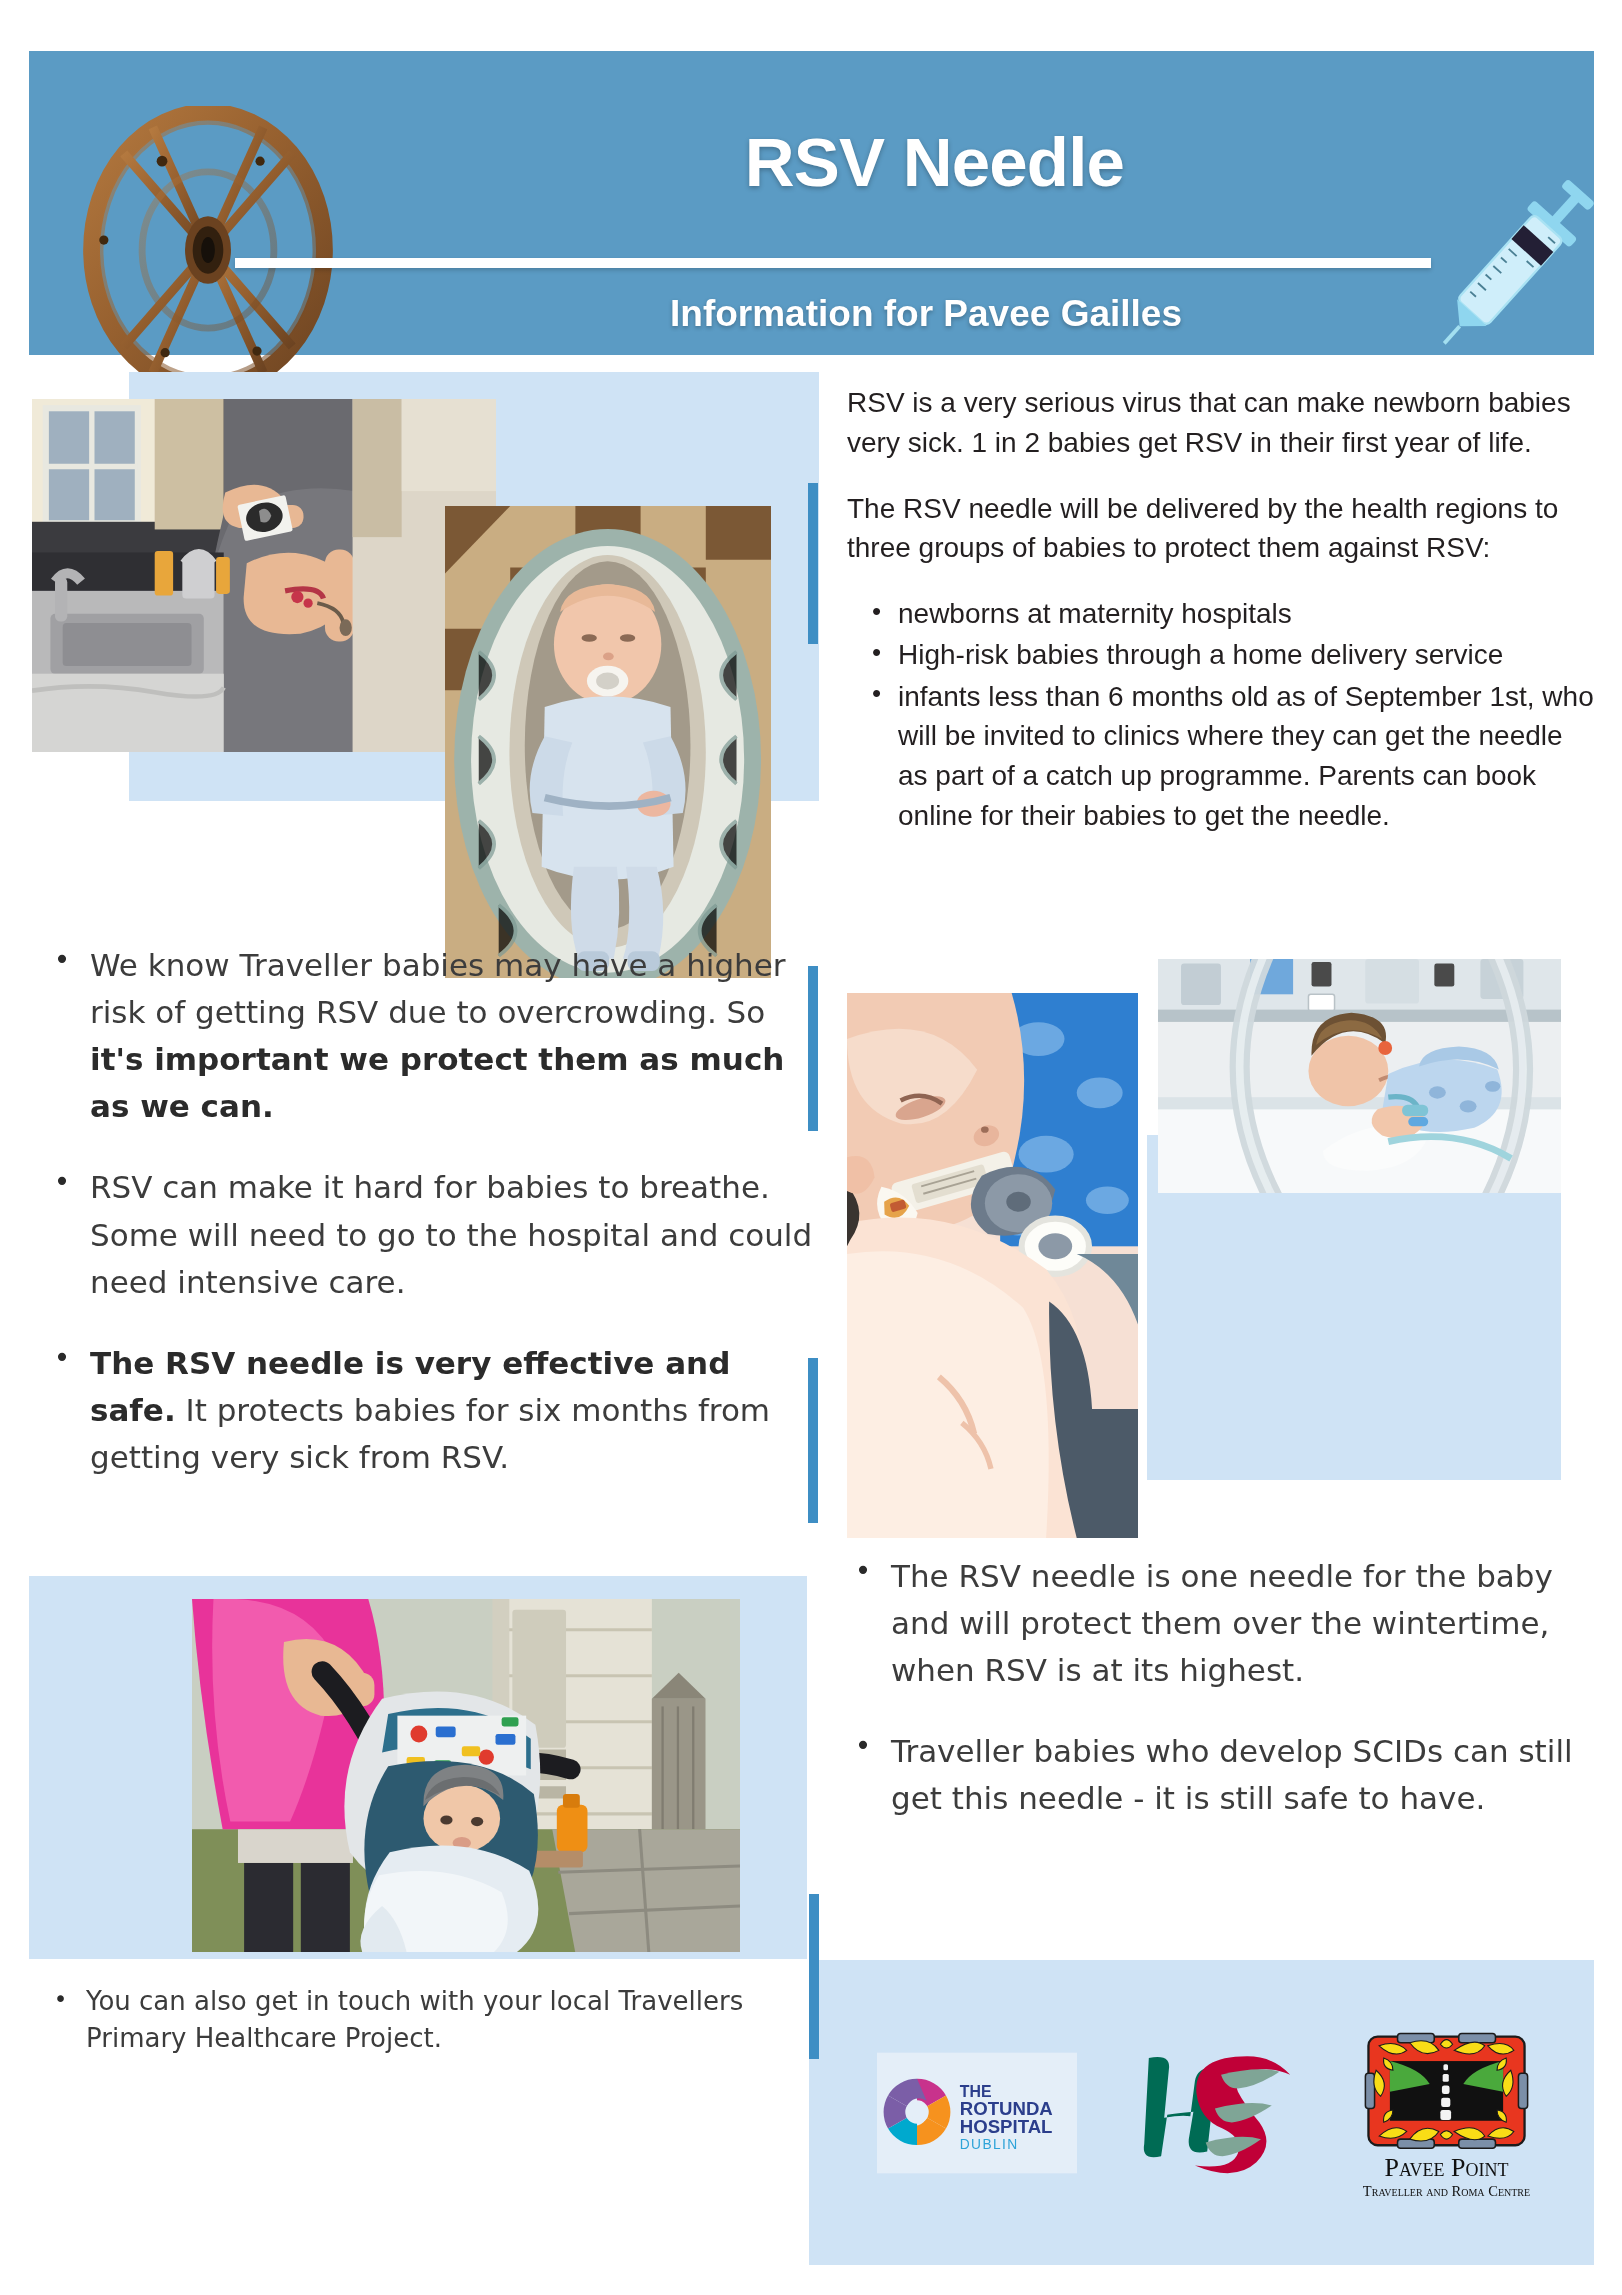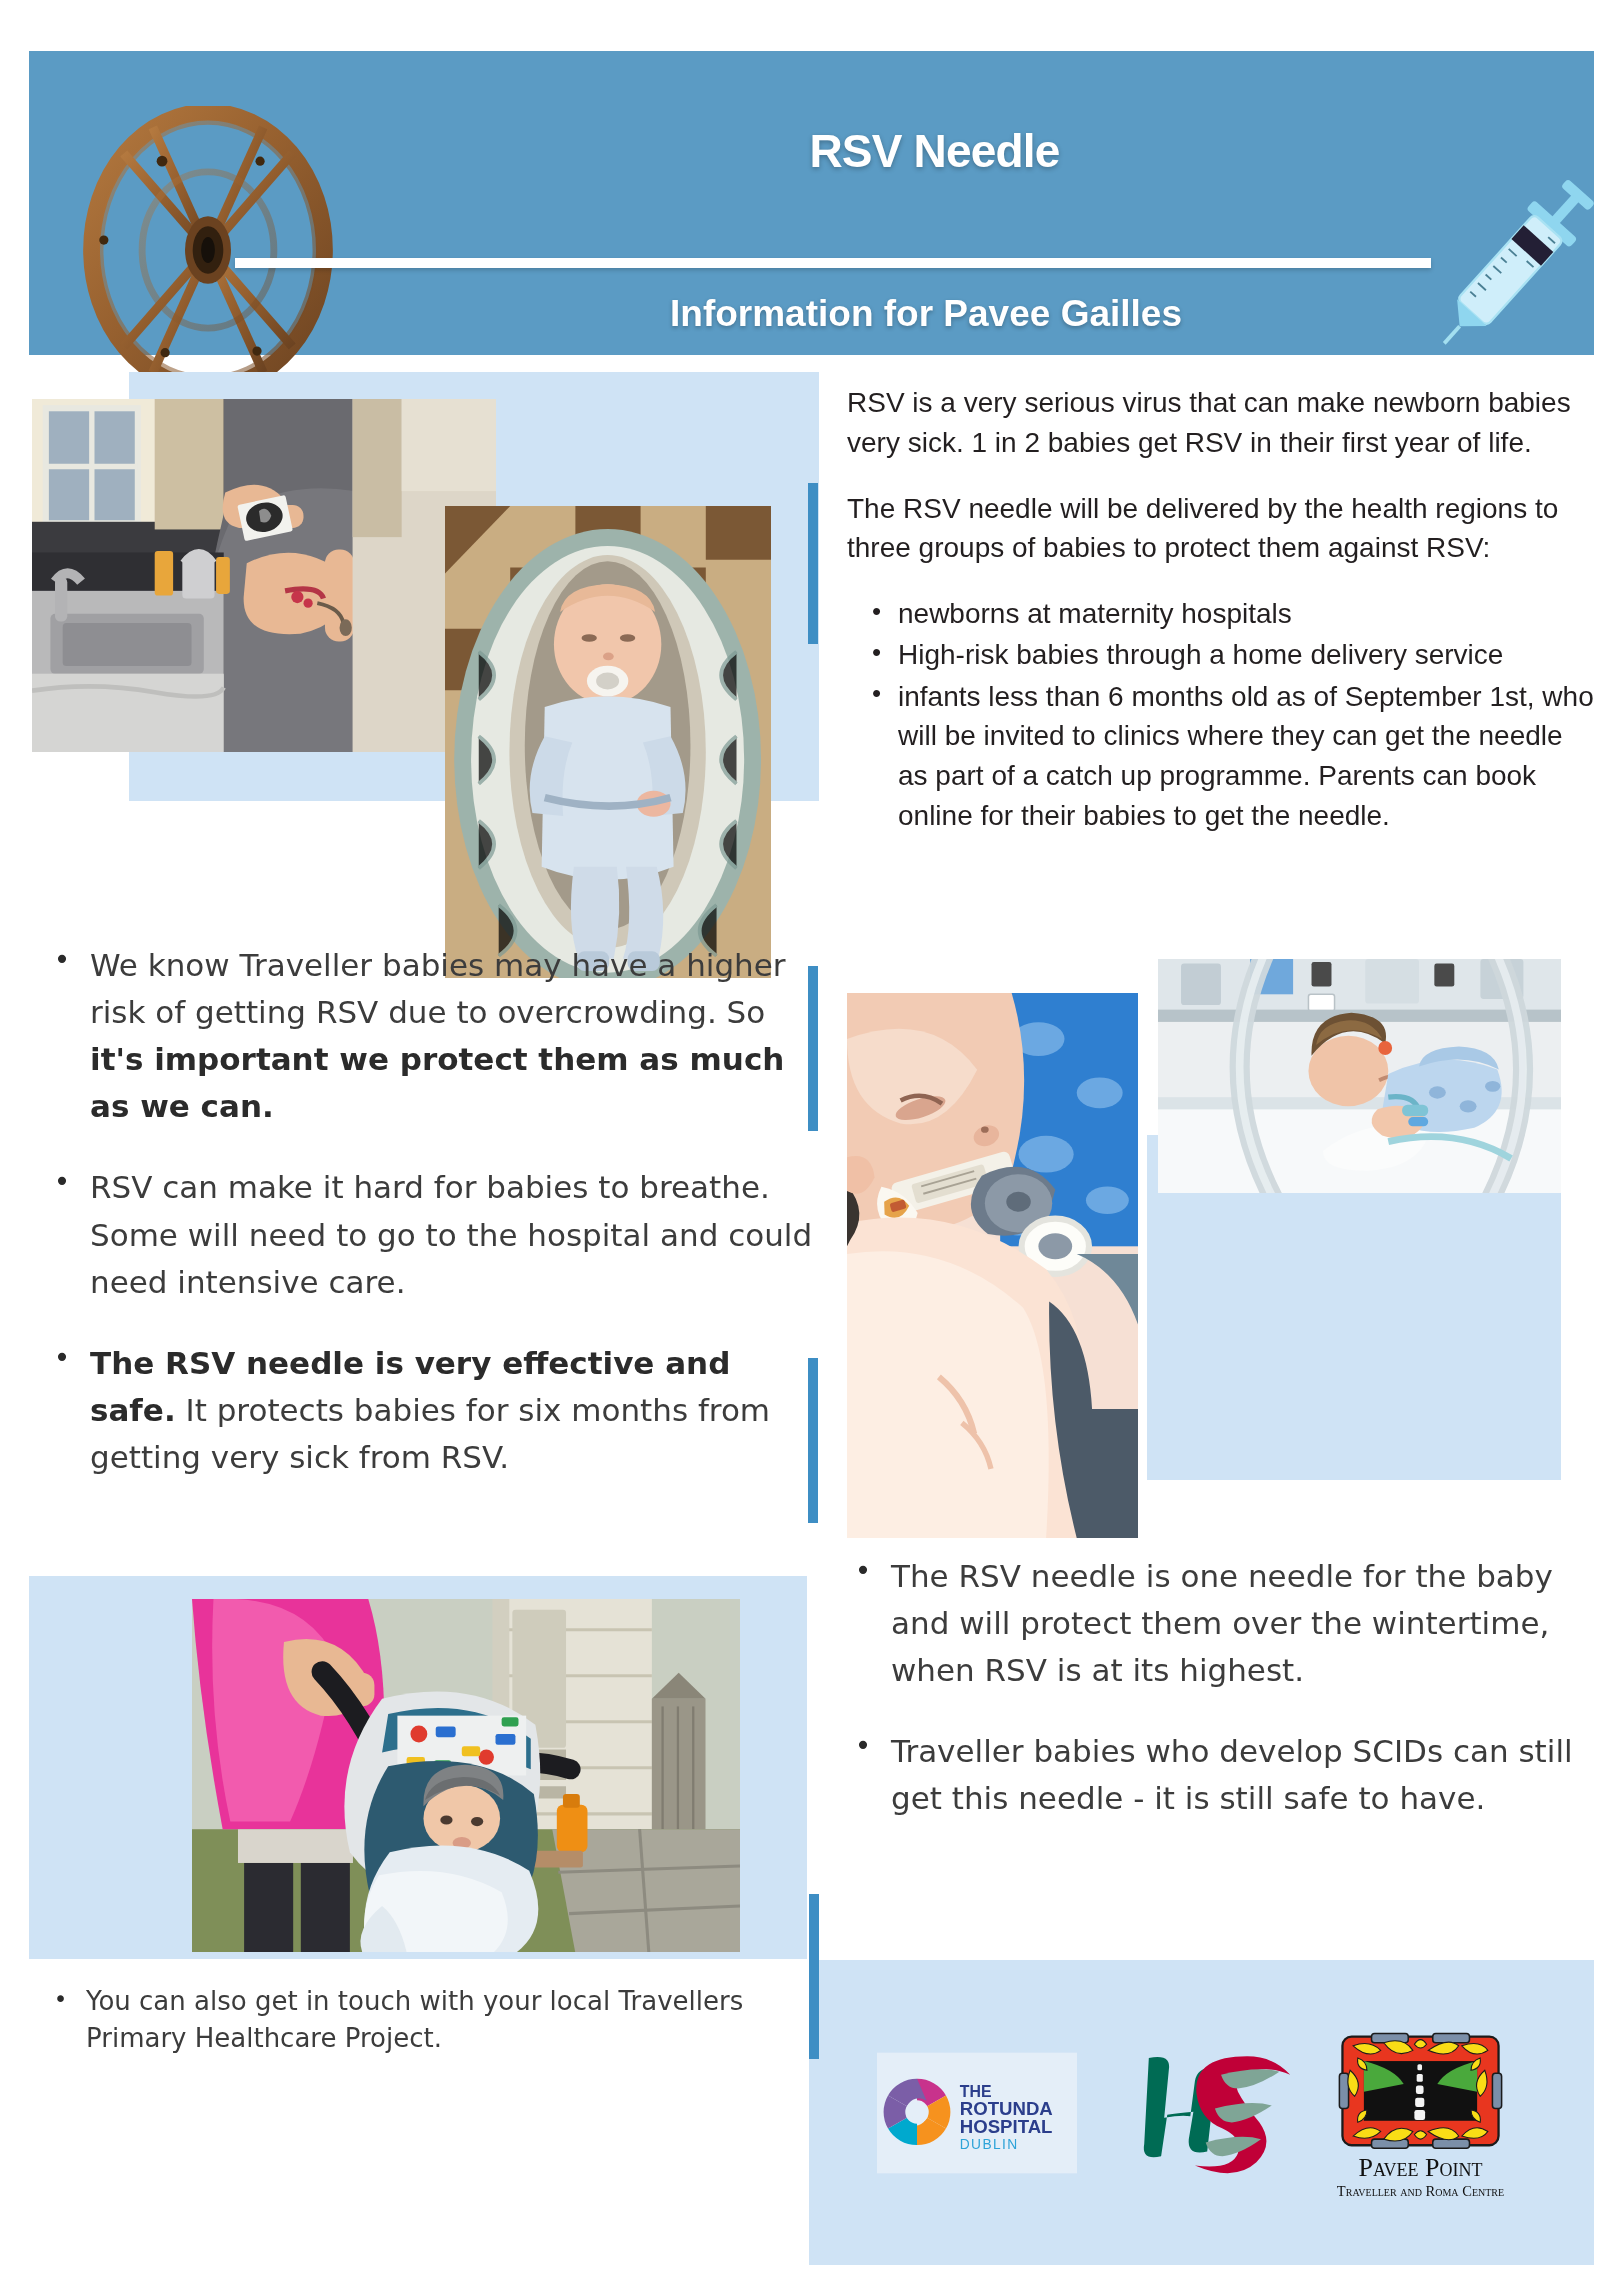--- a/index.html
+++ b/index.html
@@ -5,21 +5,21 @@
   html,body{margin:0;padding:0;background:#fff;}
   body{width:1623px;height:2295px;position:relative;overflow:hidden;
        font-family:"Liberation Sans",sans-serif;color:#231f20;}
 
   
   #header{position:absolute;left:29px;top:51px;width:1565px;height:304px;
           background:#5b9bc4;}
   #wheel{position:absolute;left:44px;top:55px;width:270px;height:288px;}
   #wheel svg{display:block;width:100%;height:100%;}
   #title{position:absolute;left:453px;top:77px;width:905px;
-         font-size:46px;font-weight:bold;color:#fff;letter-spacing:-0.8px;
+         font-size:69px;font-weight:bold;color:#fff;letter-spacing:-0.8px;
          text-align:center;line-height:1;
          text-shadow:0 2.3px 5.4px rgba(0,0,0,.28);}
   #divider{position:absolute;left:206px;top:207px;width:1196px;height:10px;
            background:#fff;box-shadow:0 2.3px 4.6px rgba(0,0,0,.18);}
   #subtitle{position:absolute;left:429px;top:244px;width:936px;
             font-size:37px;font-weight:bold;color:#fff;text-align:center;
             line-height:1;text-shadow:0 2.3px 4.6px rgba(0,0,0,.28);}
   #syringe{position:absolute;left:1404px;top:100px;width:169px;height:222px;}
   #syringe svg{display:block;width:100%;height:100%;}
 
@@ -67,21 +67,21 @@
   #left-bottom-bullets{position:absolute;left:46px;top:1983px;width:767px;
                        font-size:26px;line-height:1.42;}
   #left-bottom-bullets li{margin-bottom:31px;padding-left:40px;}
   #left-bottom-bullets li::before{font-size:23px;left:7.7px;top:0;}
 
   
   #logos{position:absolute;left:859px;top:2032px;width:721px;height:176px;}
   .logo{position:absolute;}
   #logo-rotunda{left:0px;top:14px;width:200px;height:134px;padding-left:18px;}
   #logo-hse{left:276px;top:15.3px;width:169px;height:127px;}
-  #logo-pavee{left:477px;top:0px;width:169px;height:176px;}
+  #logo-pavee{left:503px;top:0px;width:169px;height:176px;}
   .logo svg{display:block;width:100%;height:100%;}
 </style>
 </head>
 <body>
 
 <div id="header">
 
   <div id="wheel">
     <svg viewBox="0 0 352 376">
       <defs>

